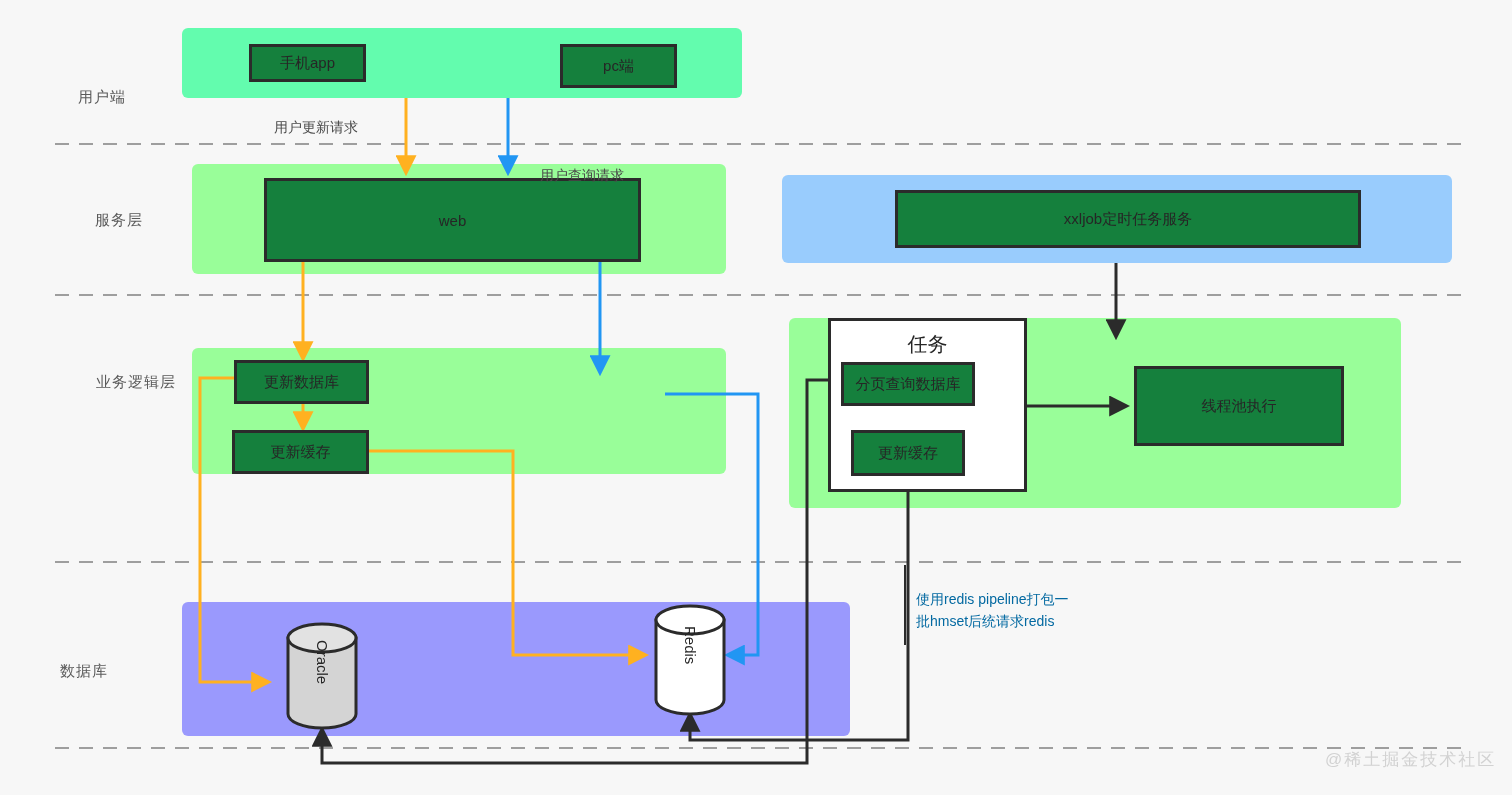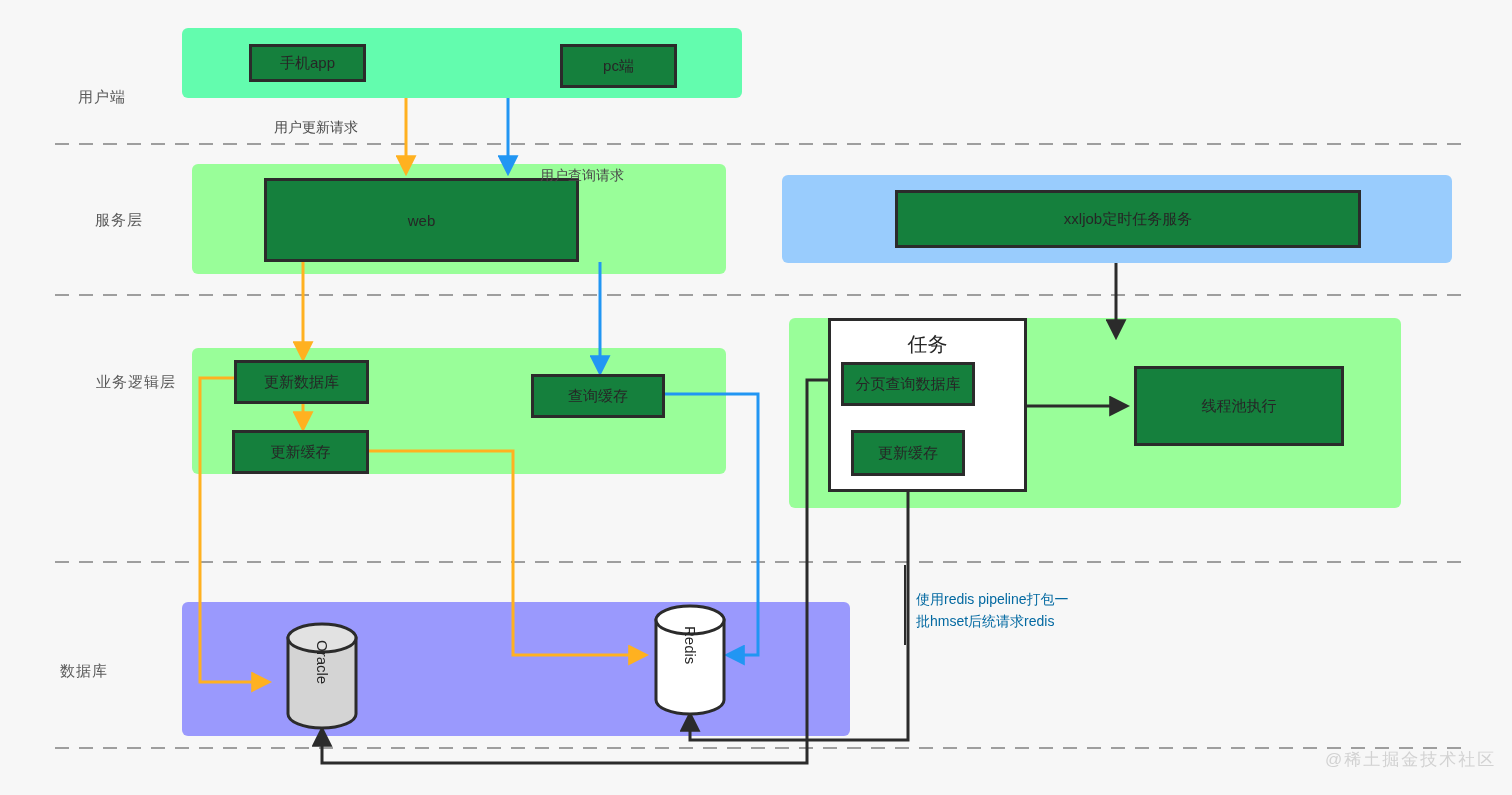--- a/index.html
+++ b/index.html
@@ -119,27 +119,26 @@
 
     <g>
       <path d="M 656 620 L 656 700 A 34 14 0 0 0 724 700 L 724 620 Z" fill="#ffffff" stroke="#2b2b2b" stroke-width="3"></path>
       <ellipse cx="690" cy="620" rx="34" ry="14" fill="#ffffff" stroke="#2b2b2b" stroke-width="3"></ellipse>
     </g>
   </svg>
 
   <div class="node" style="left:249px;top:44px;width:117px;height:38px;">手机app</div>
   <div class="node" style="left:560px;top:44px;width:117px;height:44px;">pc端</div>
 
-  <div class="node" style="left:264px;top:178px;width:315px;height:84px;">web</div>
+  <div class="node" style="left:264px;top:178px;width:377px;height:84px;">web</div>
 
   <div class="node" style="left:895px;top:190px;width:466px;height:58px;">xxljob定时任务服务</div>
 
   <div class="node" style="left:234px;top:360px;width:135px;height:44px;">更新数据库</div>
   <div class="node" style="left:232px;top:430px;width:137px;height:44px;">更新缓存</div>
-  <div class="node" style="left:531px;top:374px;width:134px;height:44px;">查询缓存</div>
 
   <div class="group-box" style="left:828px;top:318px;width:199px;height:174px;">
     <div class="group-title">任务</div>
   </div>
   <div class="node" style="left:841px;top:362px;width:134px;height:44px;">分页查询数据库</div>
   <div class="node" style="left:851px;top:430px;width:114px;height:46px;">更新缓存</div>
 
   <div class="node" style="left:1134px;top:366px;width:210px;height:80px;">线程池执行</div>
 
   <div style="position:absolute;left:322px;top:640px;transform:translateX(-50%);">

